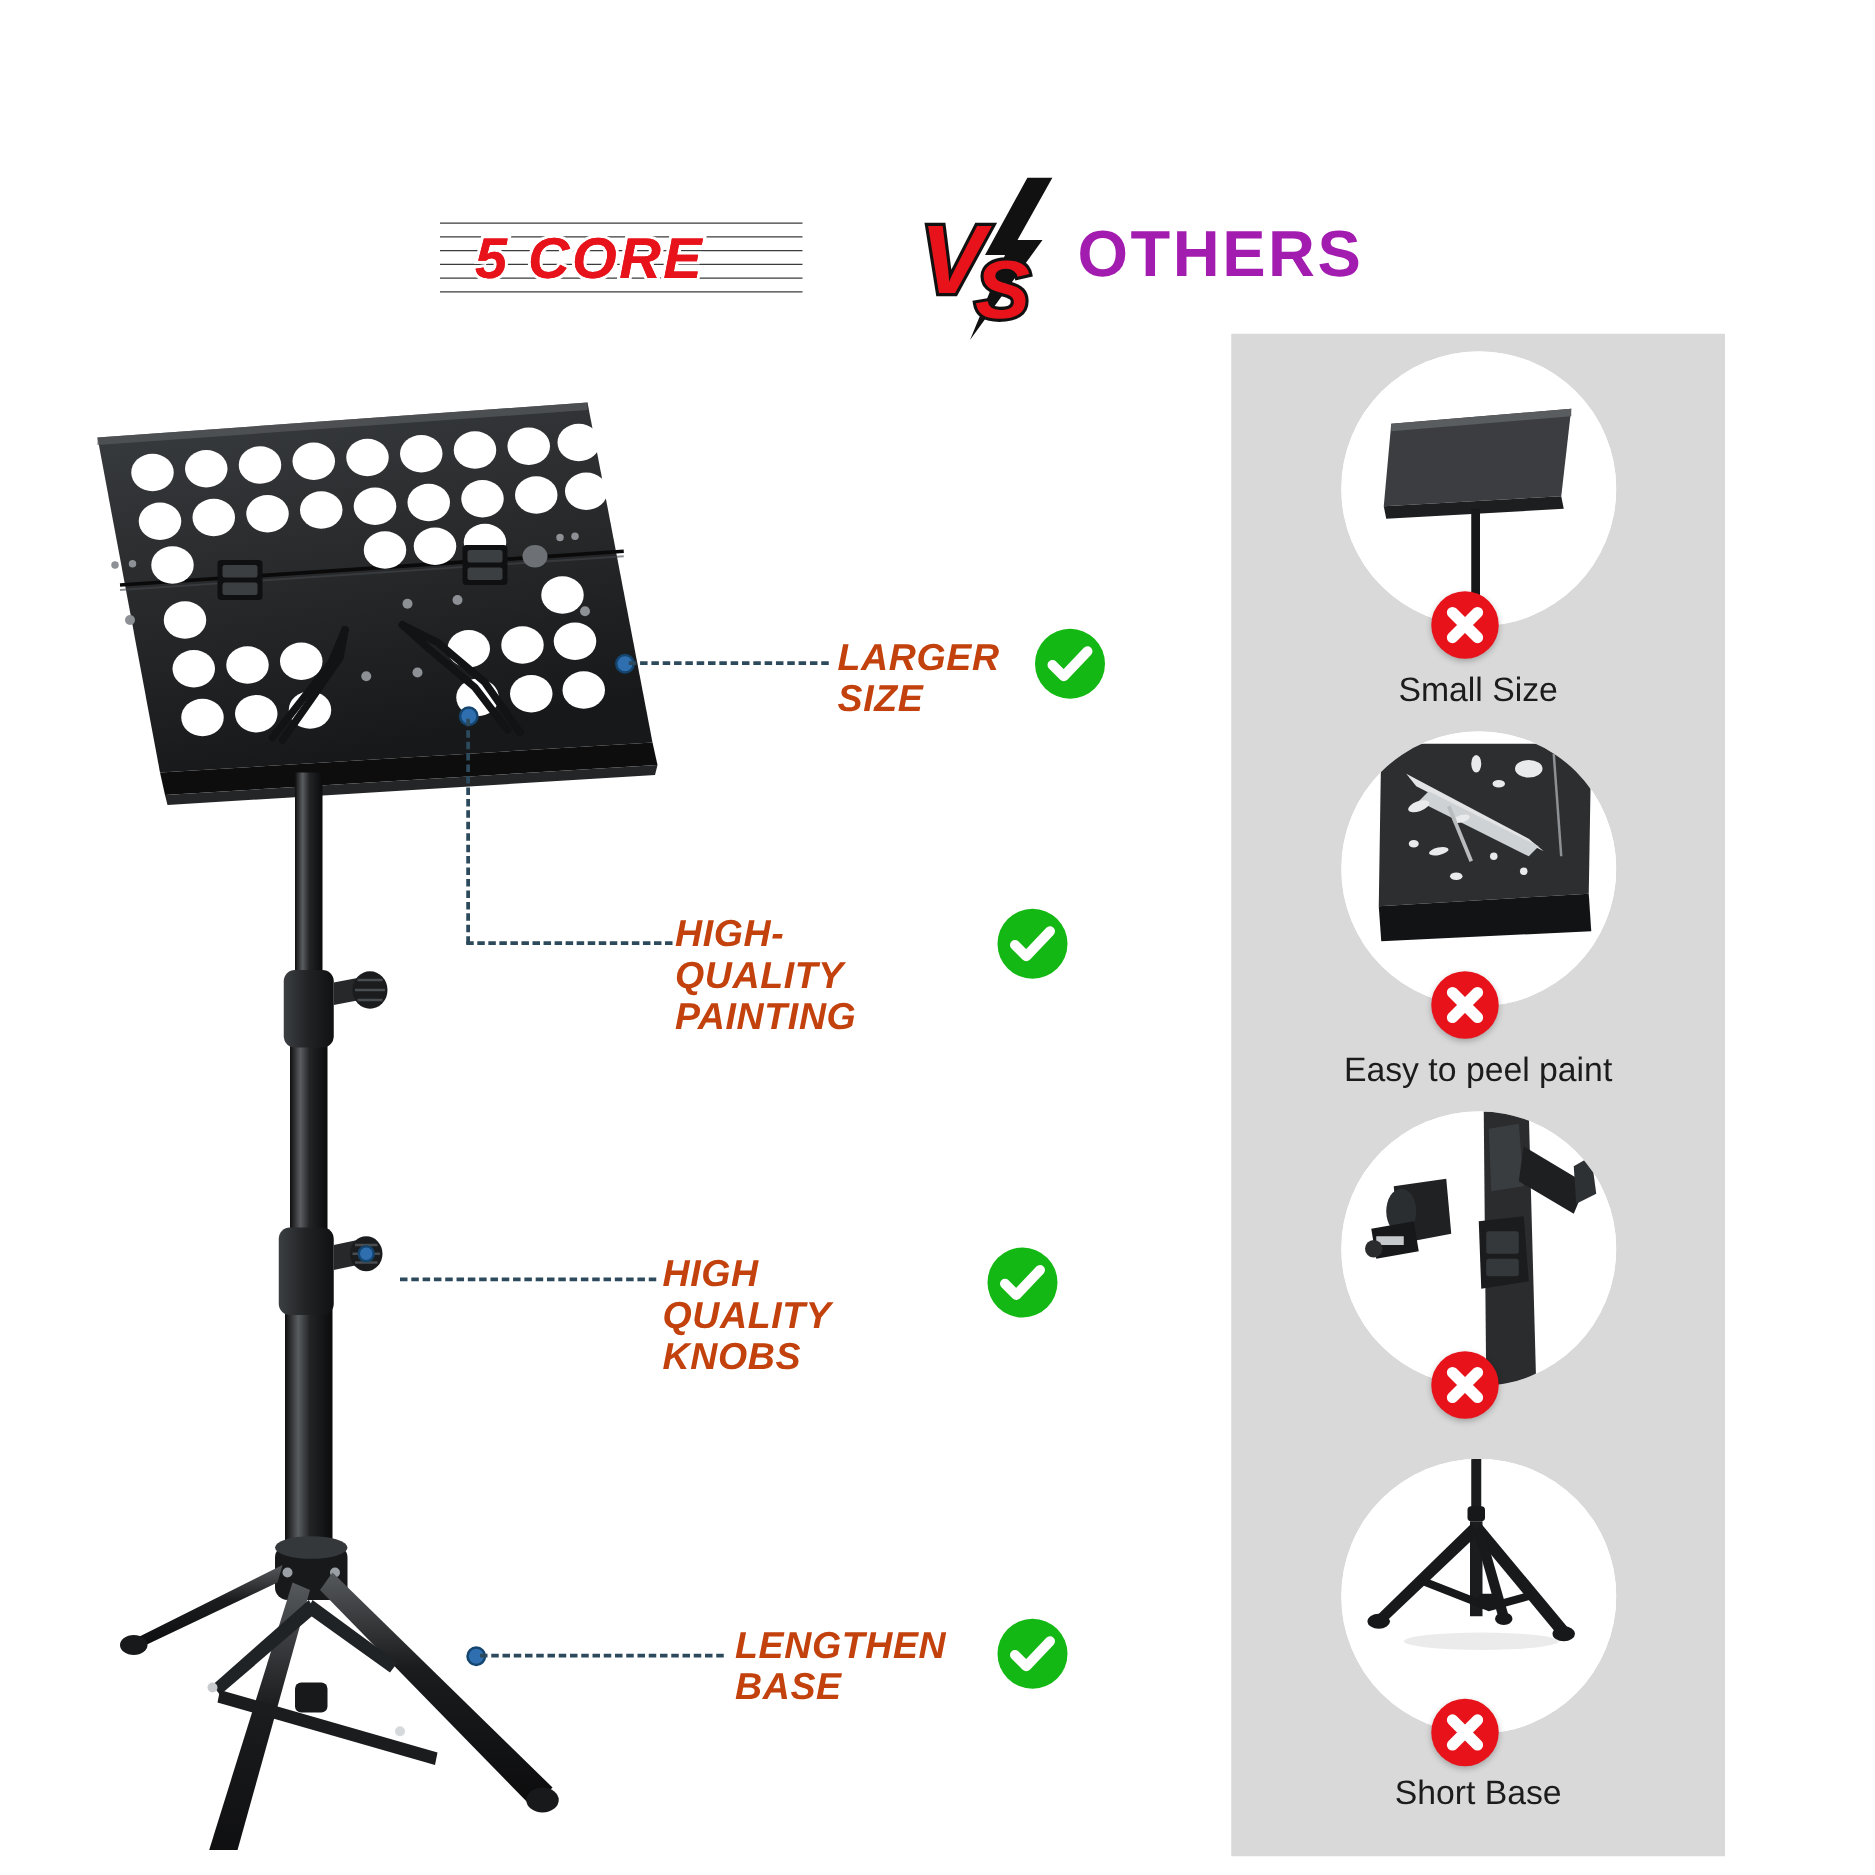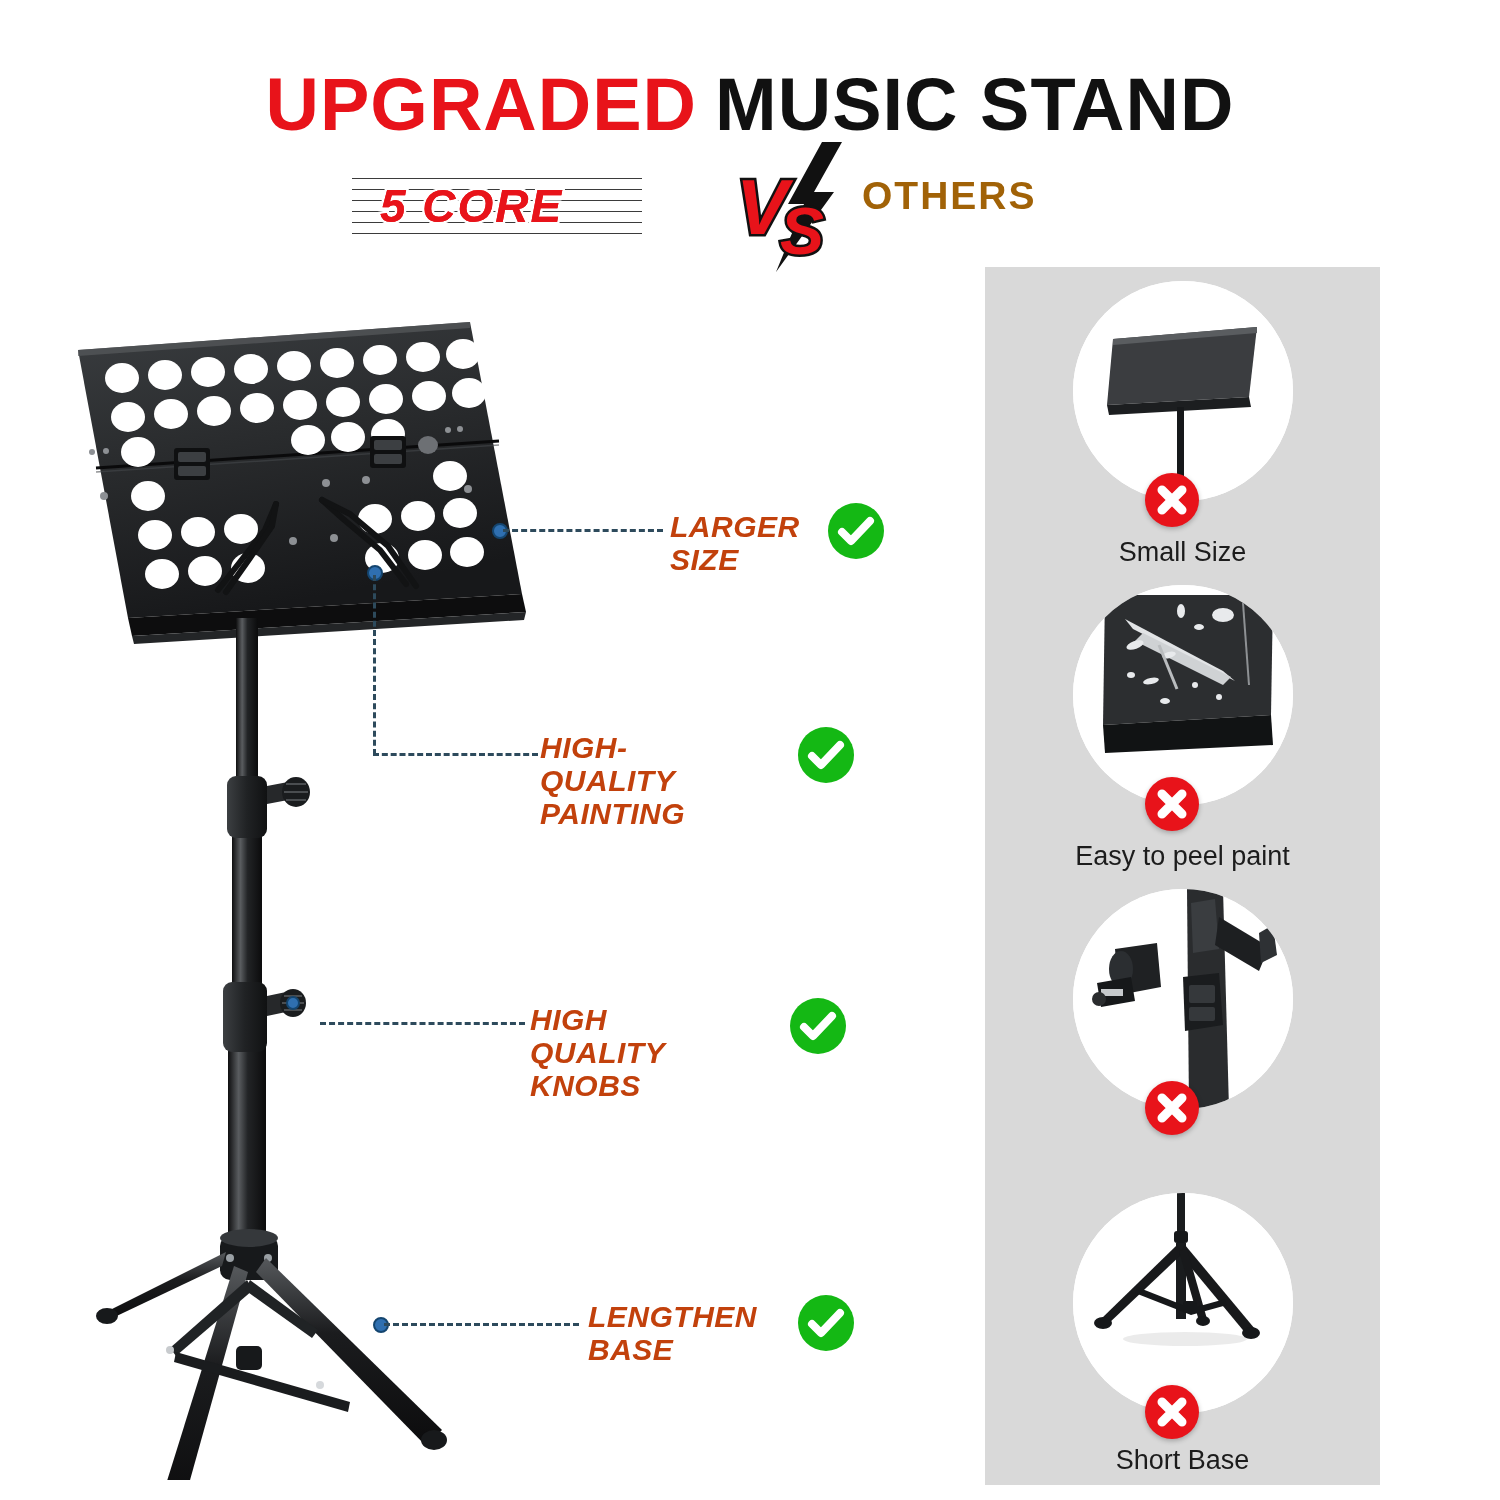--- a/index.html
+++ b/index.html
@@ -29,22 +29,22 @@
       font-size:46px;font-weight:bold;font-style:italic;color:#e8131a;
       letter-spacing:2px;line-height:64px;
       -webkit-text-stroke:5px #ffffff;paint-order:stroke fill;}
   #logo-5core-text2{position:absolute;left:28px;top:6px;width:240px;height:64px;
       font-size:46px;font-weight:bold;font-style:italic;color:#e8131a;
       letter-spacing:2px;line-height:64px;}
 
   
   #logo-vs{position:absolute;left:730px;top:-18px;width:130px;height:130px;}
   #logo-vs svg{position:absolute;left:0;top:0;}
-  #others-text{position:absolute;left:862px;top:14px;font-size:39px;
-      font-weight:bold;color:#a16207;letter-spacing:2px;}
+  #others-text{position:absolute;left:862px;top:14px;font-size:52px;
+      font-weight:bold;color:#a21caf;letter-spacing:2px;}
 
   
   #product{position:absolute;left:50px;top:300px;width:520px;height:1180px;}
 
   
   .callout{position:absolute;}
   .callout-label{position:absolute;font-size:30px;font-weight:bold;font-style:italic;
       color:#c2410c;line-height:33px;white-space:pre-line;letter-spacing:0.5px;}
   .check{position:absolute;width:56px;height:56px;border-radius:50%;background:#14b814;}
   .check svg{position:absolute;left:0;top:0;}
@@ -64,23 +64,20 @@
       background:#e8131a;box-shadow:0 2px 5px rgba(0,0,0,.25);}
   .comp-x svg{position:absolute;left:0;top:0;}
   .comp-caption{position:absolute;left:0;width:395px;text-align:center;
       font-size:27px;color:#1c1c1c;}
 </style>
 </head>
 <body>
 
 <div id="header">
 
-  <div id="title-line">
-    <span id="title-upgraded">UPGRADED</span><span id="title-rest">MUSIC STAND</span>
-  </div>
 
   <div id="subtitle-row">
 
     <div id="logo-5core">
       <div id="staff">
         <i></i>
           <i></i>
           <i></i>
           <i></i>
           <i></i>
@@ -433,21 +430,21 @@
         <circle cx="26" cy="110" r="7" fill="#2a2c2e"></circle>
       </svg>
     </div>
     <div class="comp-x" style="top:192px;">
       <svg width="54" height="54" viewBox="0 0 54 54">
         <path d="M17,17 L37,37 M37,17 L17,37" stroke="#fff" stroke-width="9" stroke-linecap="round"></path>
       </svg>
     </div>
   </div>
 
-  <div class="comp-item" style="top:926px;height:290px;">
+  <div class="comp-item" style="top:900px;height:290px;">
     <div class="comp-circle" style="top:0;">
       <svg width="220" height="220" viewBox="0 0 220 220">
         <rect width="220" height="220" fill="#fff"></rect>
         <rect x="104" y="0" width="8" height="48" fill="#1a1c1e"></rect>
         <rect x="101" y="38" width="14" height="12" rx="3" fill="#16181a"></rect>
         <rect x="103" y="50" width="10" height="76" fill="#1a1c1e"></rect>
 
         <path d="M104,52 L28,126 L34,132 L110,60 Z" fill="#18191b"></path>
         <path d="M112,52 L182,136 L174,142 L106,60 Z" fill="#18191b"></path>
         <path d="M106,58 L126,128 L134,126 L114,56 Z" fill="#18191b"></path>

